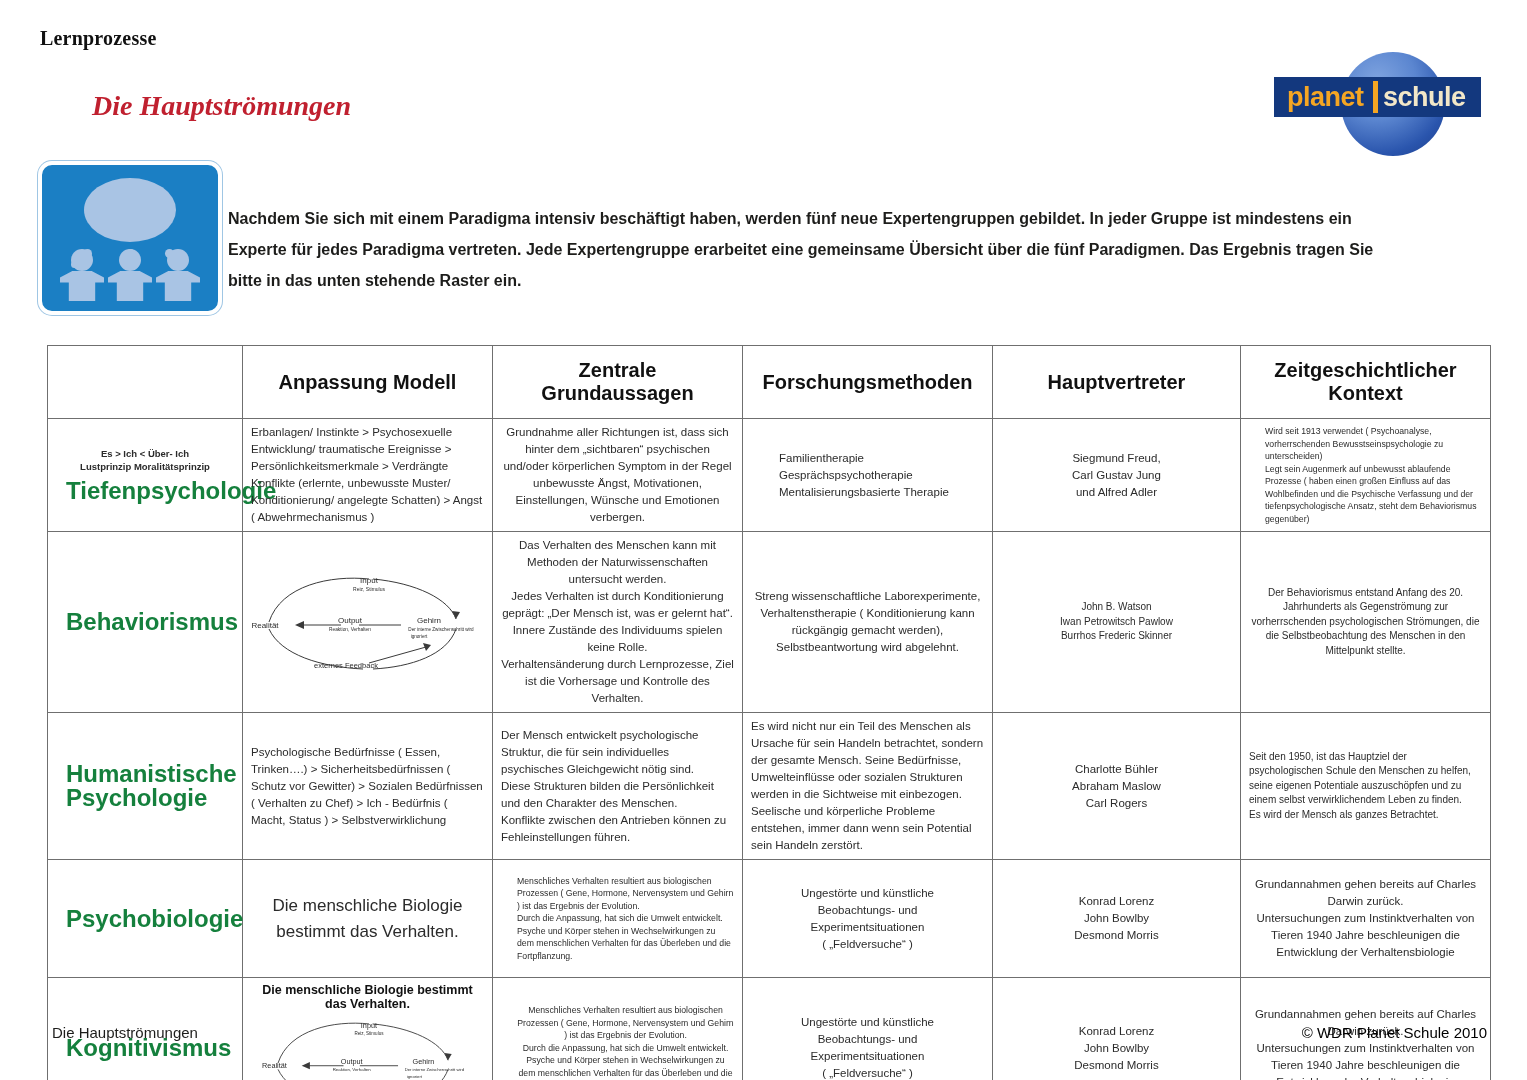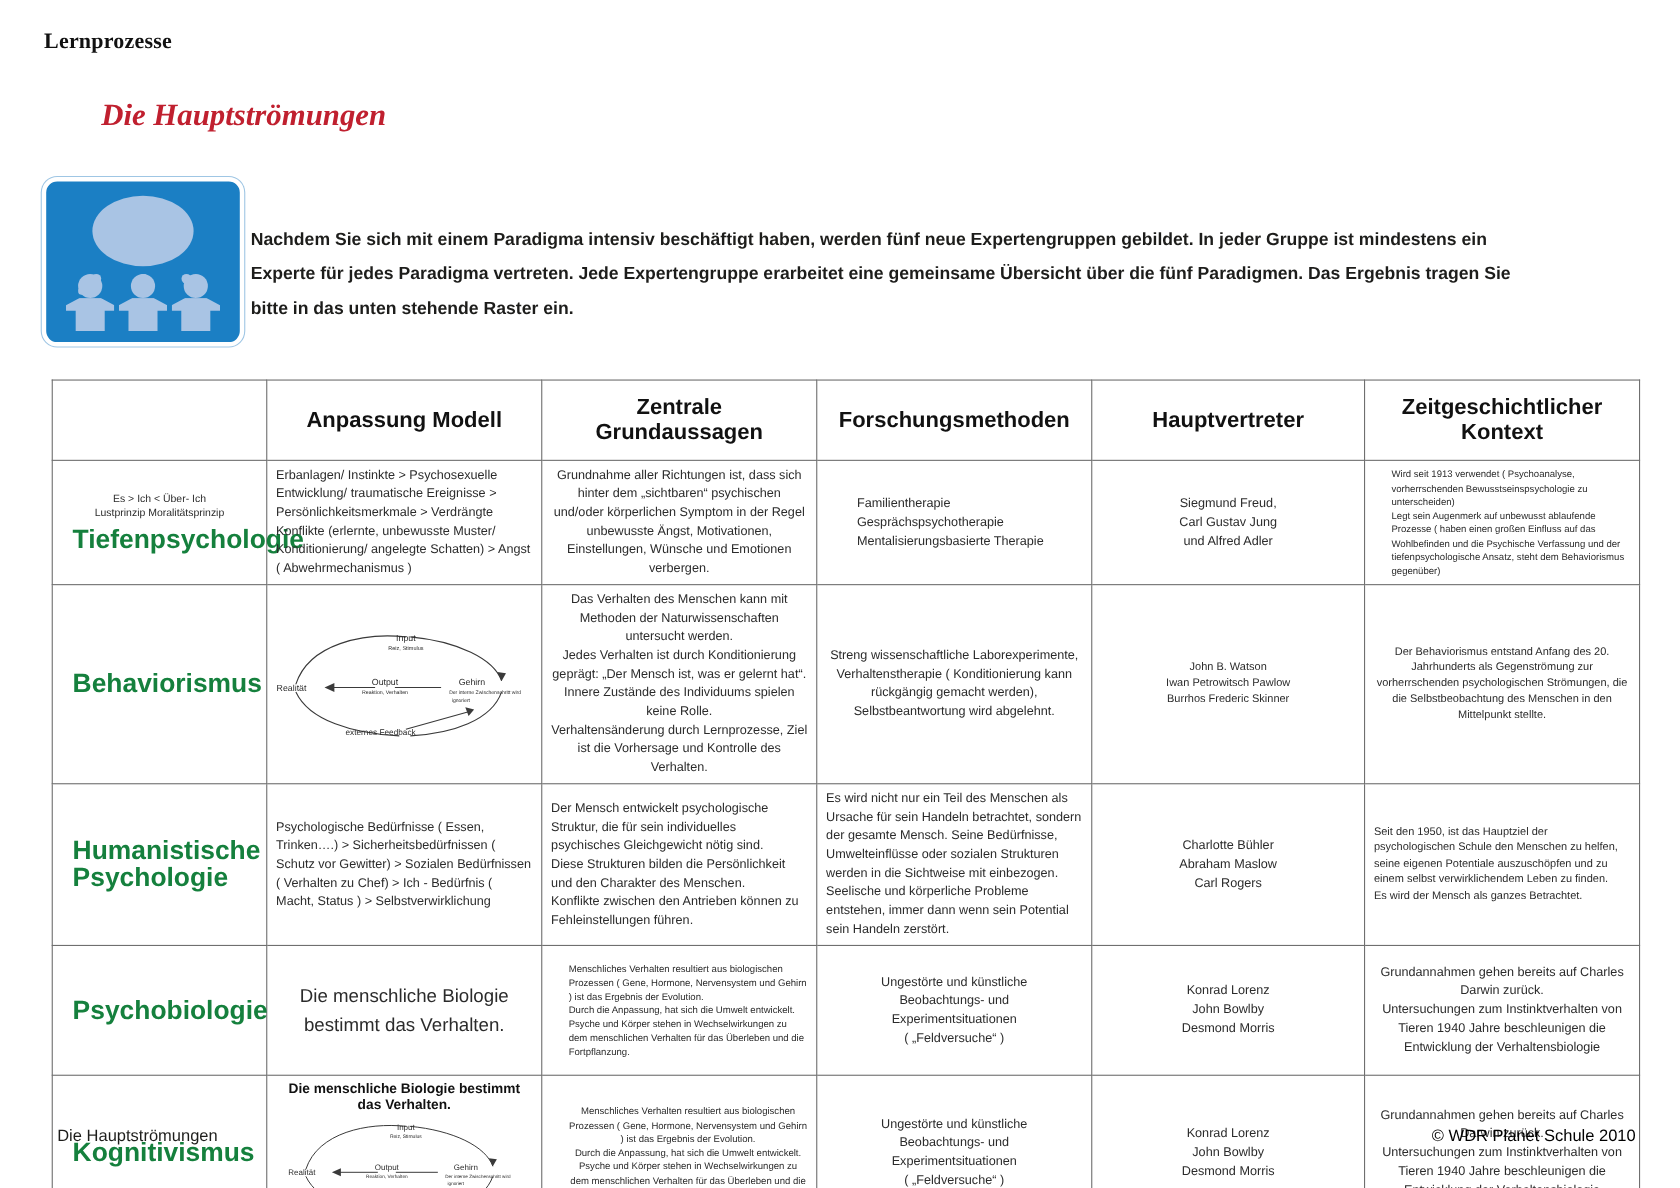--- a/index.html
+++ b/index.html
@@ -196,21 +196,21 @@
   .para-name {
     font-size: 24px;
     font-weight: bold;
     color: #15803d;
     text-align: left;
     line-height: 24px;
     padding-left: 10px;
   }
   .para-sub {
     font-size: 9.5px;
-    font-weight: normal;
+    font-weight: bold;
     color: #2b2b2b;
     line-height: 13px;
     text-align: center;
     margin-bottom: 6px;
   }
   .para-sub .r1 { display: block; }
   .para-sub .r2 { display: block; }
 
   .cell-txt { font-size: 11.5px; line-height: 17px; }
   .cell-txt.sm { font-size: 10px; line-height: 14.5px; }
@@ -251,20 +251,27 @@
   }
 </style>
 </head>
 <body>
 
 <div class="page">
 
   <div class="hdr-rasteranalyse">Lernprozesse</div>
   <div class="hdr-title">Die Hauptströmungen</div>
 
+  <div class="logo">
+    <div class="logo-sphere"></div>
+    <div class="logo-bar"></div>
+    <div class="logo-word logo-planet">planet</div>
+    <div class="logo-tick"></div>
+    <div class="logo-word logo-schule">schule</div>
+  </div>
 
   <div class="instr-icon">
     <div class="bubble"></div>
     <div class="dot" style="left:41px;top:84px;"></div>
     <div class="dot" style="left:29px;top:96px;width:7px;height:7px;"></div>
     <div class="dot" style="left:84px;top:84px;"></div>
     <div class="dot" style="left:84px;top:96px;width:7px;height:7px;"></div>
     <div class="dot" style="left:123px;top:84px;"></div>
     <div class="dot" style="left:133px;top:96px;width:7px;height:7px;"></div>
     <div class="person" style="left:18px;">

